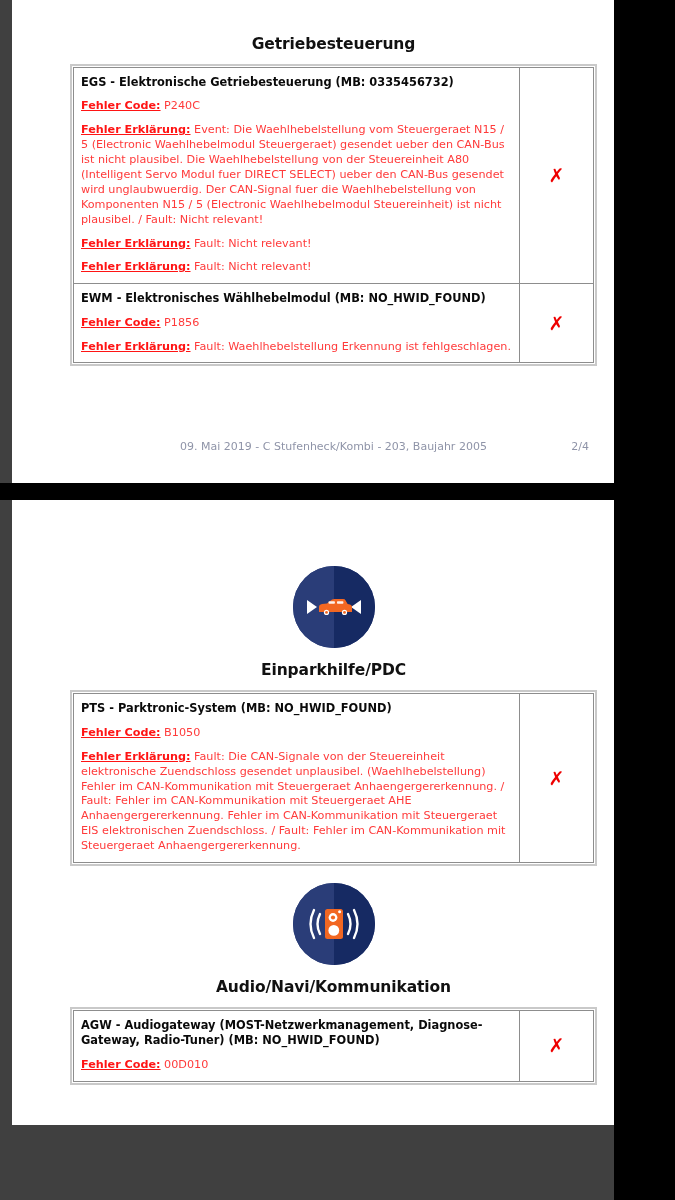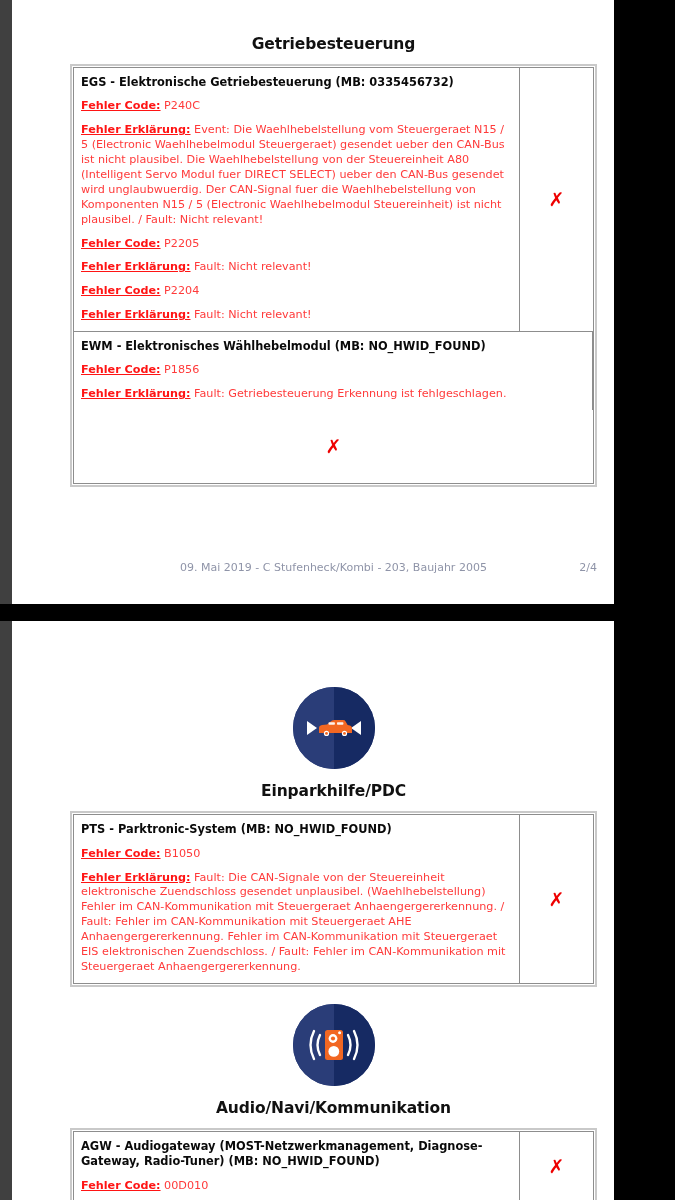--- a/index.html
+++ b/index.html
@@ -87,21 +87,21 @@
     border: 2px solid #c9c9c9;
     border-collapse: separate;
     background: #ffffff;
     padding: 1px;
   }
   .ecu-row {
     display: flex;
     border: 1px solid #8d8d8d;
     background: #ffffff;
   }
-  .ecu-row + .ecu-row { border-top: none; flex-direction: column; }
+  .ecu-row + .ecu-row { border-top: none; }
   .ecu-main {
     flex: 1 1 auto;
     padding: 6px 7px 8px 7px;
     border-right: 1px solid #8d8d8d;
     min-width: 0;
   }
   .ecu-status {
     flex: 0 0 73px;
     display: flex;
     align-items: center;
@@ -140,21 +140,21 @@
     align-items: baseline;
     justify-content: center;
     position: relative;
     color: #8f94a8;
     font-size: 11px;
     padding: 0 32px;
   }
   .footer-meta { text-align: center; }
   .footer-pageno {
     position: absolute;
-    right: 58px;
+    right: 66px;
   }
 
   .spacer-lg { height: 74px; }
   .spacer-md { height: 30px; }
   .spacer-sm { height: 17px; }
 </style>
 </head>
 <body>
 
 <div class="viewport">
@@ -176,52 +176,44 @@
             <div class="fault-line">
               <b>Fehler Code:</b>
               <span>P240C</span>
             </div>
             <div class="fault-line">
               <b>Fehler Erklärung:</b>
               <span>Event: Die Waehlhebelstellung vom Steuergeraet N15 / 5 (Electronic Waehlhebelmodul Steuergeraet) gesendet ueber den CAN-Bus ist nicht plausibel. Die Waehlhebelstellung von der Steuereinheit A80 (Intelligent Servo Modul fuer DIRECT SELECT) ueber den CAN-Bus gesendet wird unglaubwuerdig. Der CAN-Signal fuer die Waehlhebelstellung von Komponenten N15 / 5 (Electronic Waehlhebelmodul Steuereinheit) ist nicht plausibel. / Fault: Nicht relevant!</span>
             </div>
 
             <div class="fault-line">
-              <b>Fehler Code:</b>
-              <span>P2205</span>
-            </div>
-            <div class="fault-line">
               <b>Fehler Erklärung:</b>
               <span>Fault: Nicht relevant!</span>
             </div>
 
-            <div class="fault-line">
-              <b>Fehler Code:</b>
-              <span>P2204</span>
-            </div>
             <div class="fault-line">
               <b>Fehler Erklärung:</b>
               <span>Fault: Nicht relevant!</span>
             </div>
           </div>
           <div class="ecu-status">
             <span class="status-x">✗</span>
           </div>
         </div>
 
         <div class="ecu-row">
           <div class="ecu-main">
             <div class="ecu-name">EWM - Elektronisches Wählhebelmodul (MB: NO_HWID_FOUND)</div>
             <div class="fault-line">
               <b>Fehler Code:</b>
               <span>P1856</span>
             </div>
             <div class="fault-line">
               <b>Fehler Erklärung:</b>
-              <span>Fault: Getriebesteuerung Erkennung ist fehlgeschlagen.</span>
+              <span>Fault: Waehlhebelstellung Erkennung ist fehlgeschlagen.</span>
             </div>
           </div>
           <div class="ecu-status">
             <span class="status-x">✗</span>
           </div>
         </div>
 
       </div>
     </div>
 

